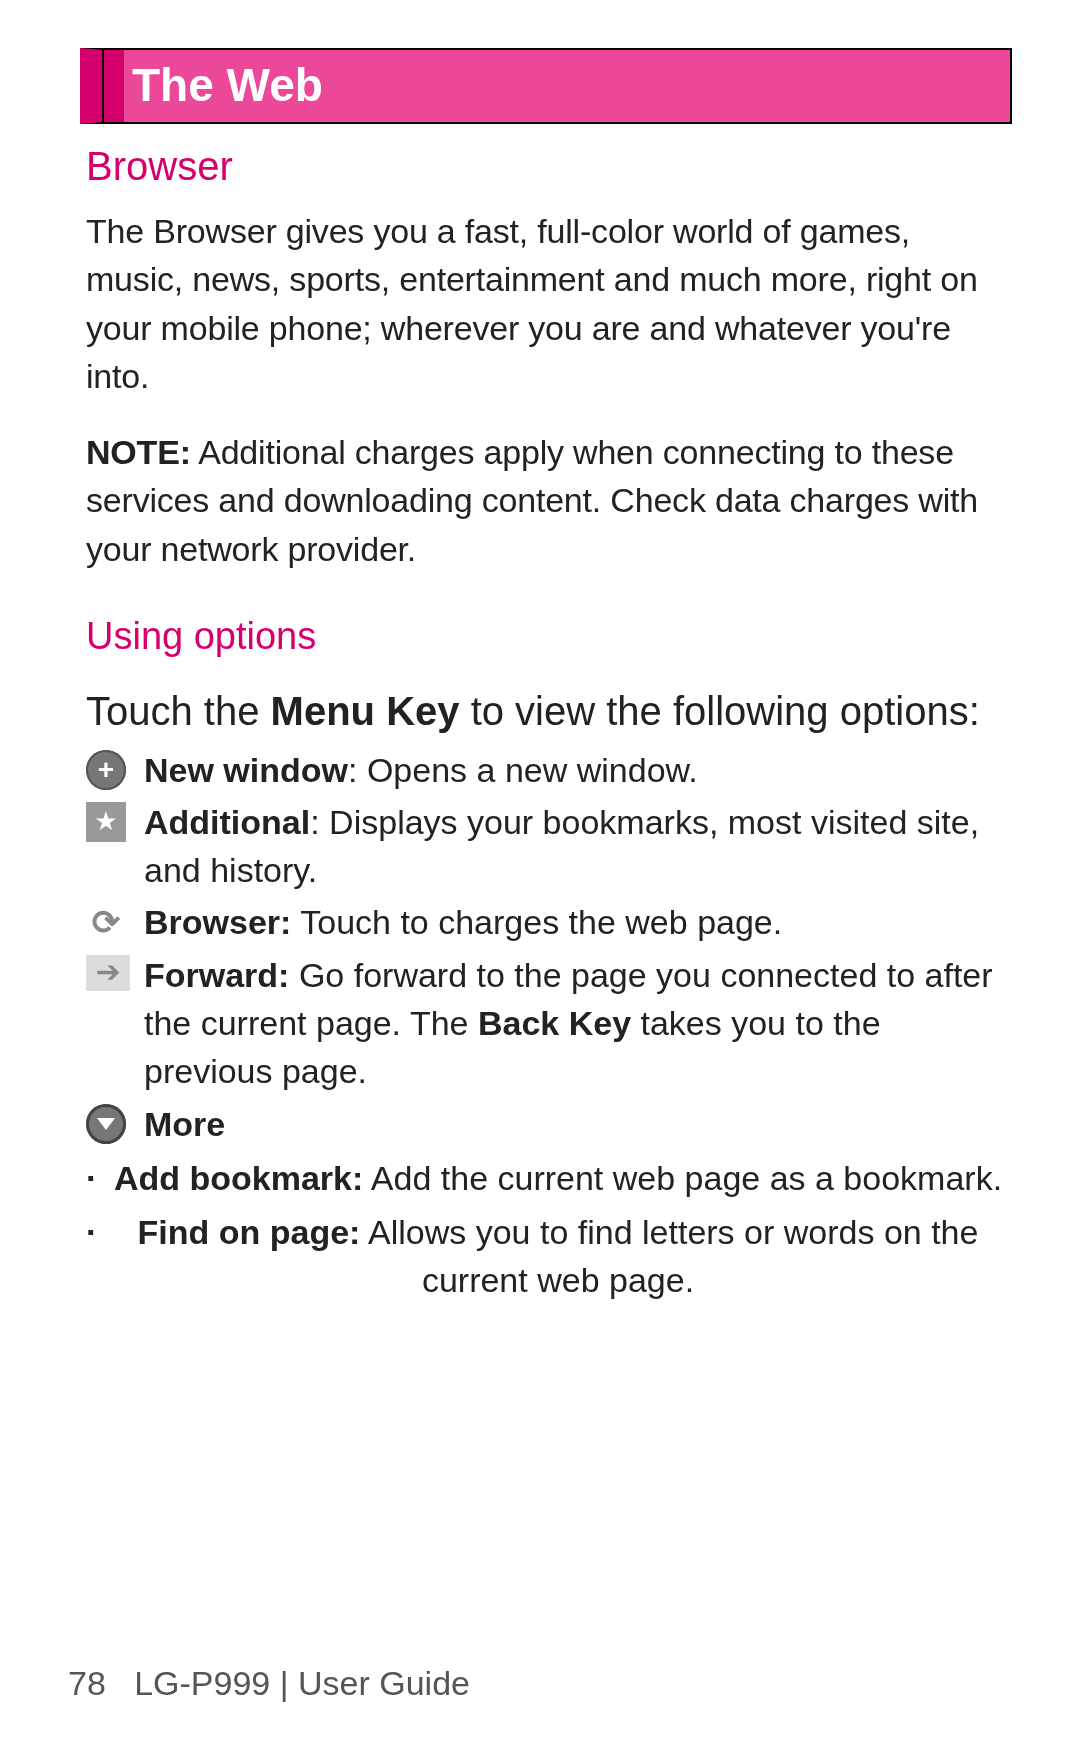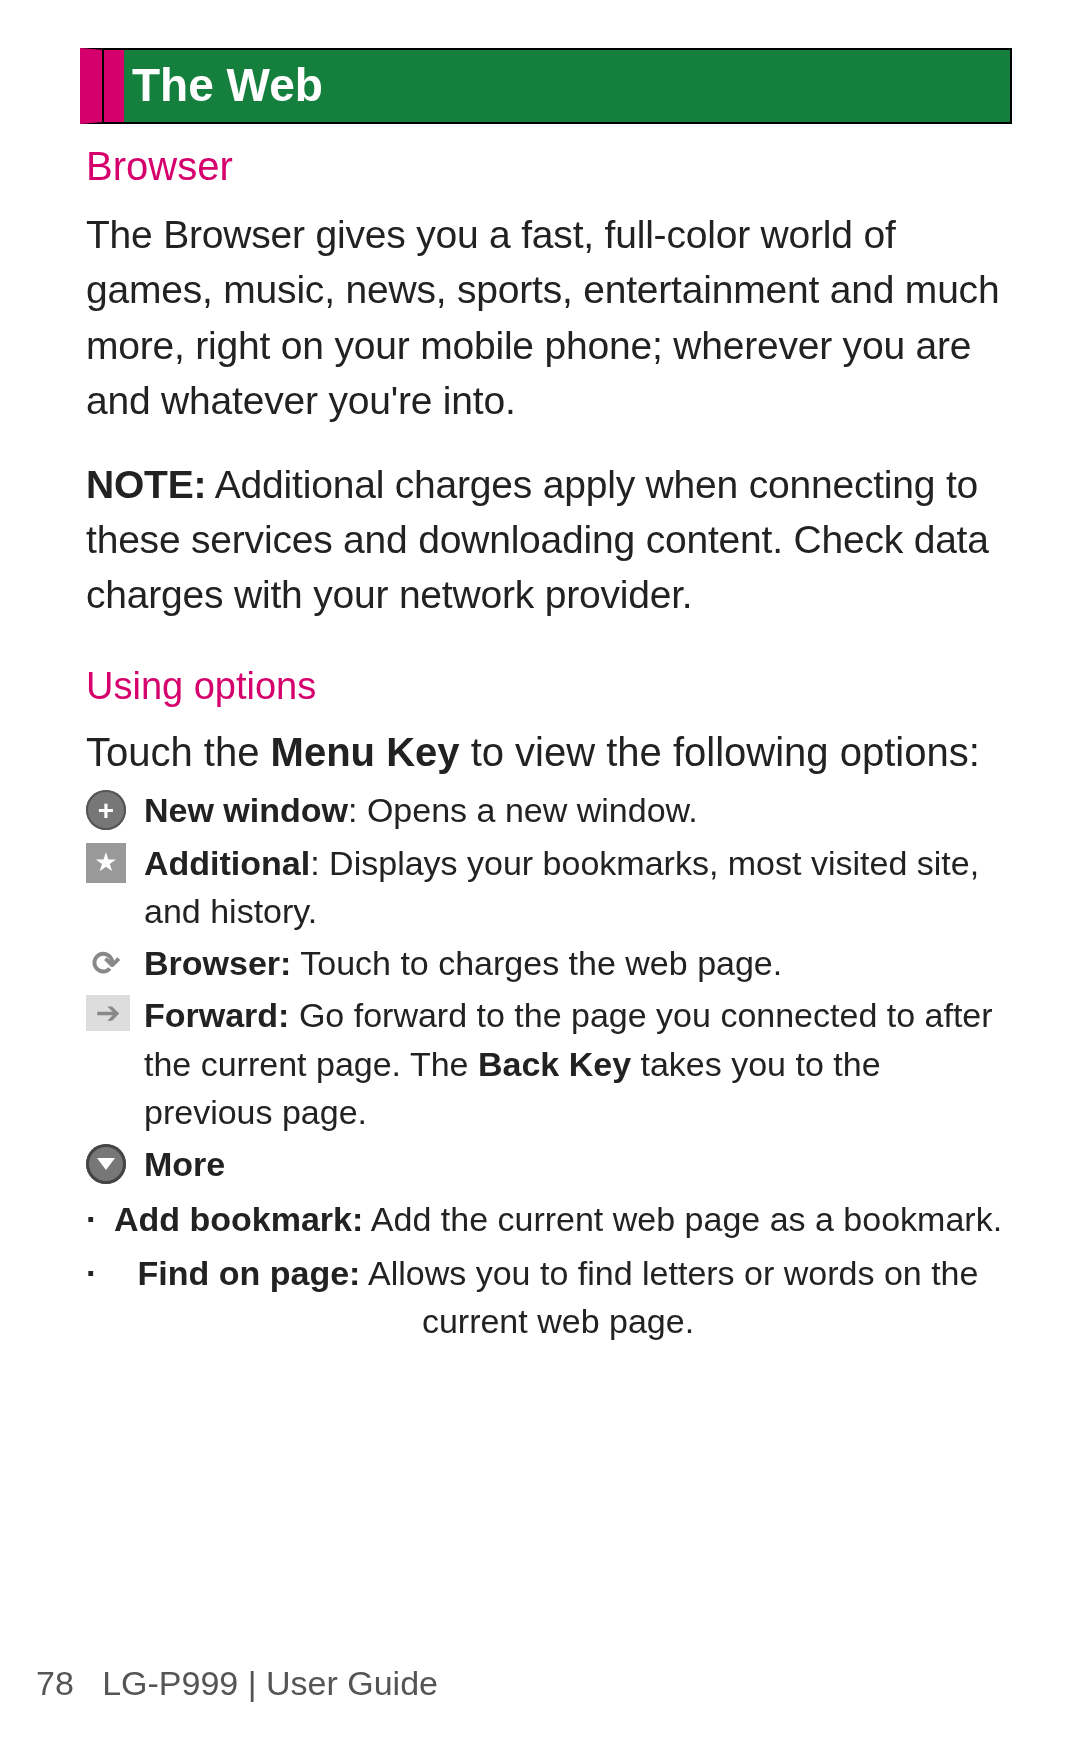--- a/index.html
+++ b/index.html
@@ -8,21 +8,21 @@
       height: 1761px;
       background: #fff;
       font-family: Arial, Helvetica, sans-serif;
       color: #222;
       position: relative;
     }
     .page {
       padding: 48px 68px 0 80px;
     }
     .header-bar {
-      background: #15803d;
+      background: #ec4899;
       border: 2px solid #000;
       padding: 8px 24px 10px 28px;
       margin-bottom: 20px;
       border-left: 24px solid #d6006d;
       position: relative;
     }
     .header-bar::before{
       content:"";
       position:absolute;
       left:-2px; top:-2px; bottom:-2px;
@@ -36,31 +36,31 @@
       font-size: 46px;
       font-weight: 700;
     }
     .sub1 {
       color: #d6006d;
       font-size: 40px;
       font-weight: 400;
       margin: 12px 0 18px 6px;
     }
     .body-text {
-      font-size: 39px;
+      font-size: 34px;
       line-height: 1.42;
       margin: 0 0 28px 6px;
       letter-spacing: -0.2px;
     }
     .note-label { font-weight: 700; text-align: center; }
     .sub2 {
       color: #d6006d;
       font-size: 38px;
       font-weight: 400;
-      margin: 42px 0 16px 6px;
+      margin: 42px 0 25px 6px;
     }
     .opt-line {
       font-size: 40px;
       line-height: 1.42;
       margin: 0 0 6px 6px;
     }
     .bold { font-weight: 700; }
     .icon-row {
       display: flex;
       align-items: flex-start;
@@ -94,21 +94,21 @@
     .ic-windows .a{left:0;top:0;}
     .ic-windows .b{left:16px;top:8px;}
     .ic-refresh{ width:40px;height:40px;display:flex;align-items:center;justify-content:center;color:#888;font-size:34px;font-weight:700; }
     .ic-forward{ width:44px;height:36px;background:#ddd;display:flex;align-items:center;justify-content:center;color:#888;font-size:30px; }
     .ic-more{ width:40px;height:40px;border-radius:50%;background:#777;display:flex;align-items:center;justify-content:center;color:#fff;box-shadow:inset 0 0 0 3px #444; }
     .ic-more::after{content:"";width:0;height:0;border-left:9px solid transparent;border-right:9px solid transparent;border-top:12px solid #fff;}
 
     .footer {
       position: absolute;
       left: 0; right: 0; bottom: 58px;
-      padding-left: 16px;
+      padding-left: 48px;
       font-size: 34px;
       color: #555;
       display:flex;
     }
     .footer-inner{ margin-left:20px; }
   </style>
 </head>
 <body>
 
 <div class="page">

